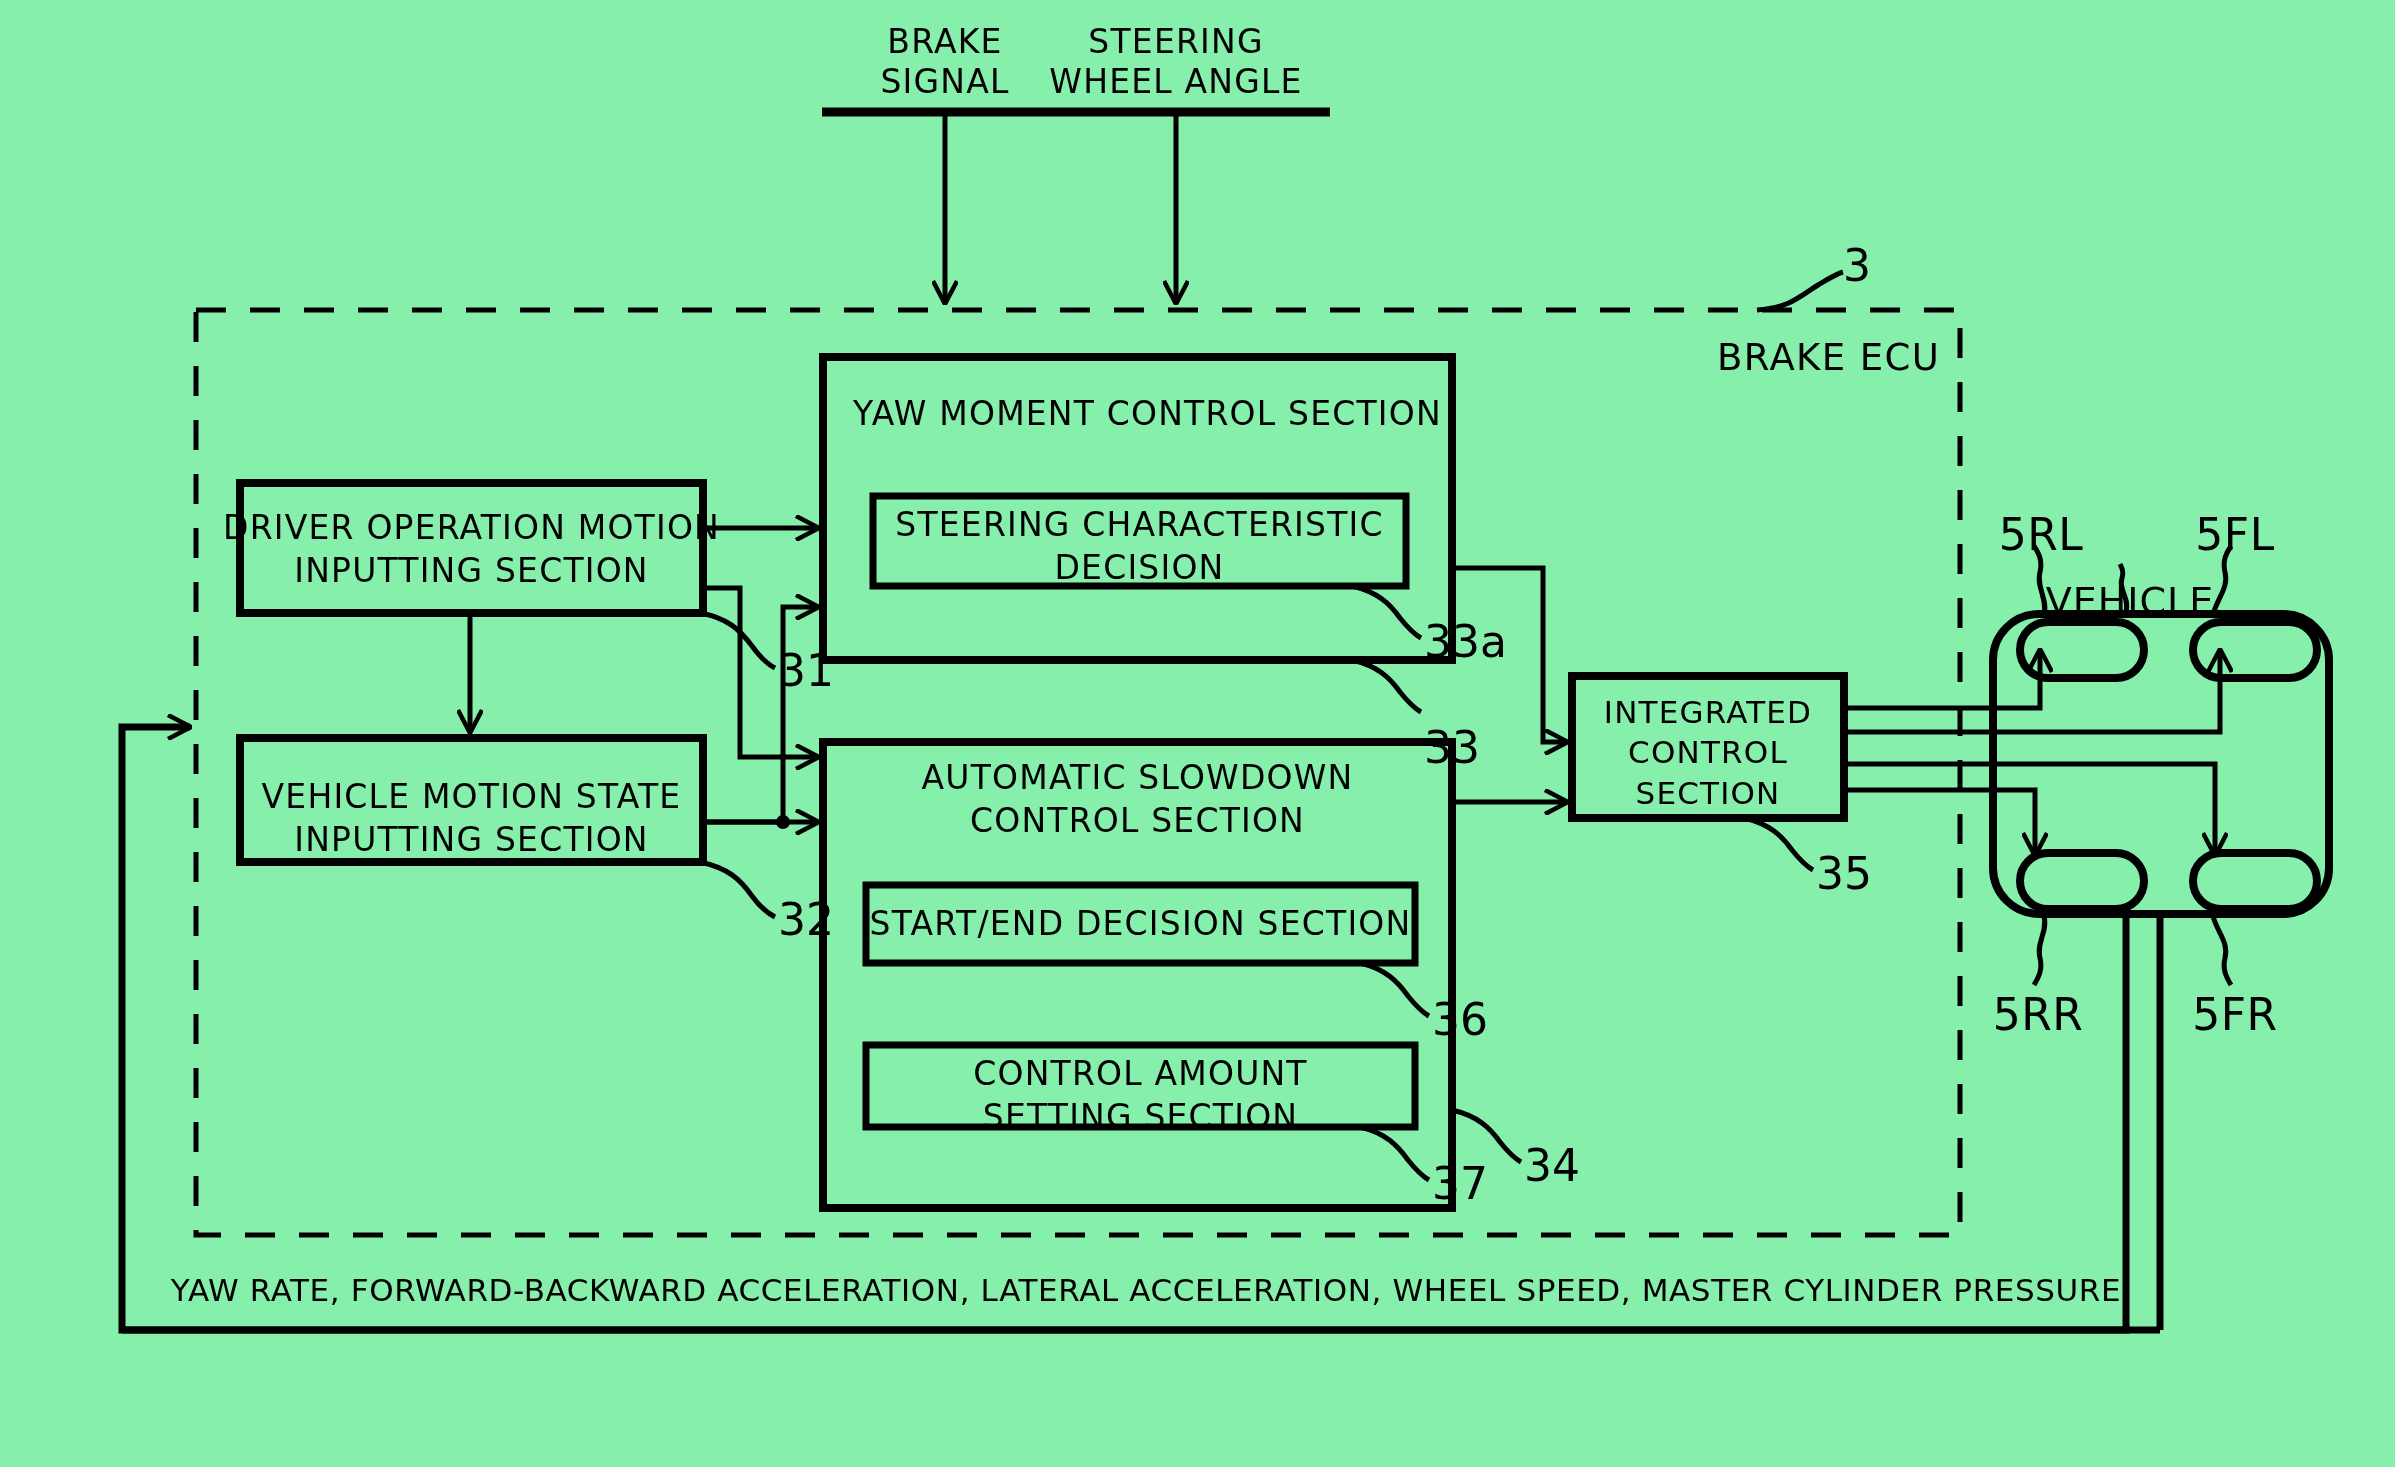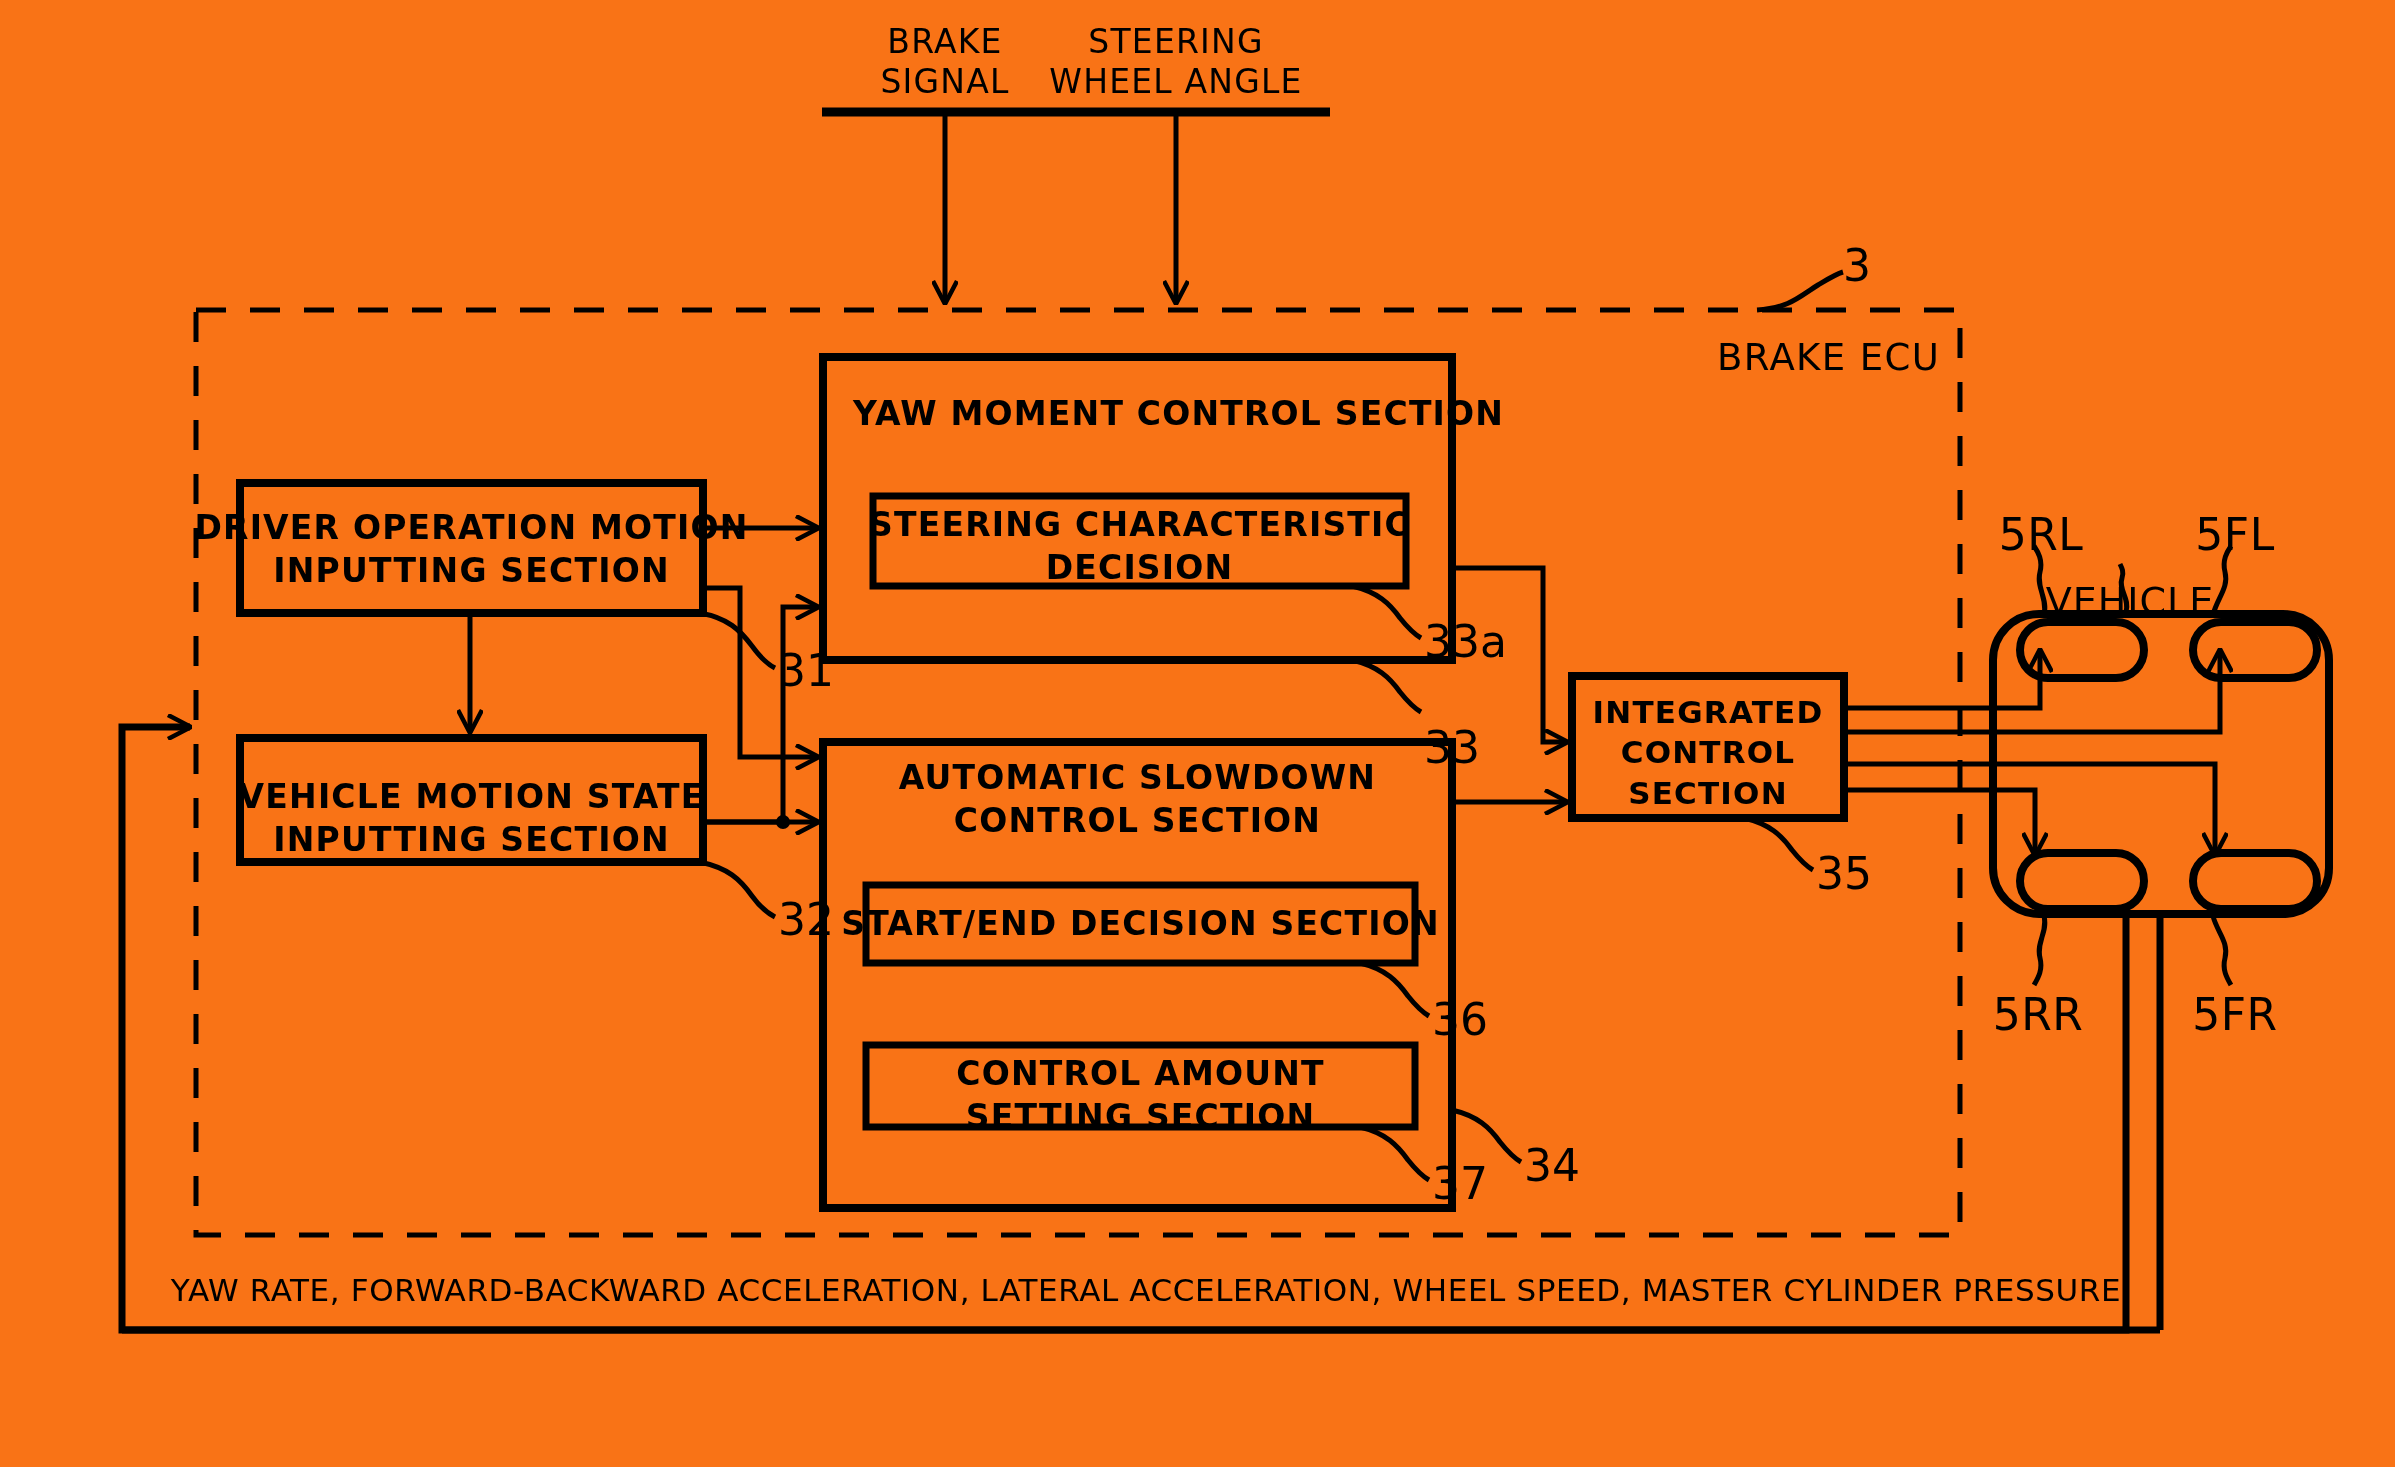--- a/index.html
+++ b/index.html
@@ -4,21 +4,21 @@
 <style>
   html, body {
     margin: 0;
     padding: 0;
     background: #ffffff;
   }
   #stage {
     position: relative;
     width: 2395px;
     height: 1467px;
-    background: #f97316;
+    background: #86efac;
     font-family: "DejaVu Sans", "Liberation Sans", sans-serif;
     overflow: hidden;
   }
   #svg-layer {
     position: absolute;
     left: 0; top: 0;
     width: 2395px;
     height: 1467px;
   }
   .lbl {
@@ -43,21 +43,20 @@
     display: flex;
     align-items: flex-start;
     justify-content: center;
     text-align: center;
     color: #000;
     font-size: 33px;
     letter-spacing: 1.2px;
     white-space: pre;
     line-height: 1.30;
     pointer-events: none;
-    font-weight: bold;
   }
 </style>
 </head>
 <body>
 
 <div id="stage">
 
   <svg id="svg-layer" viewBox="0 0 2395 1467">
     <defs>
       <marker id="ah" markerWidth="26" markerHeight="26" refX="24" refY="13" orient="auto" markerUnits="userSpaceOnUse">

